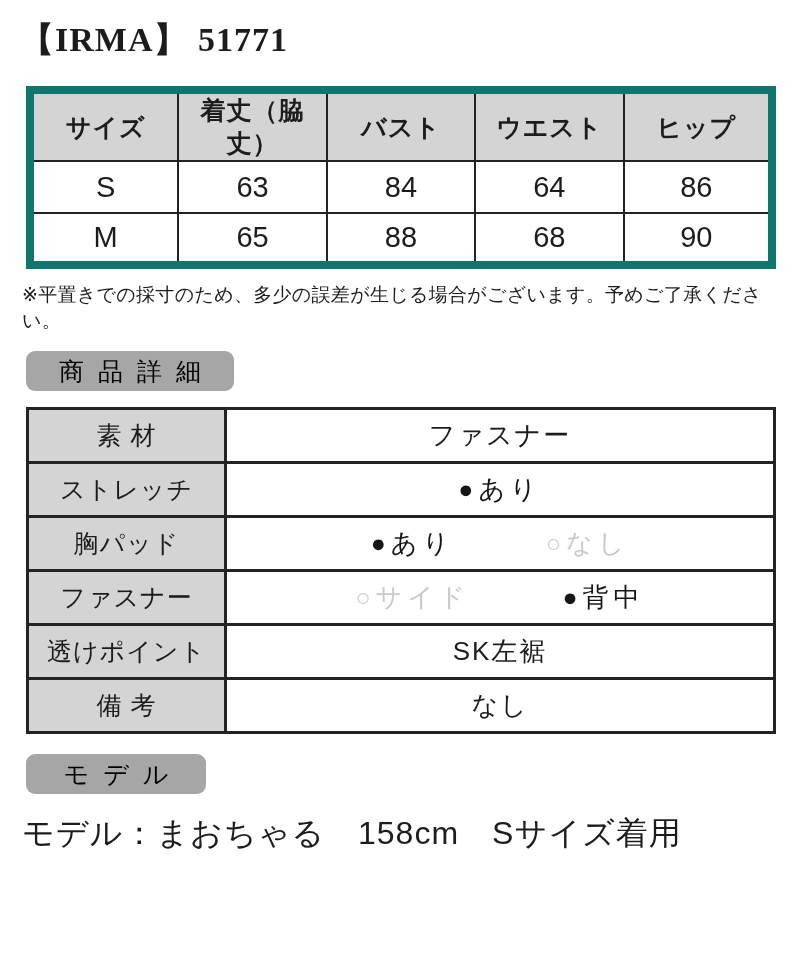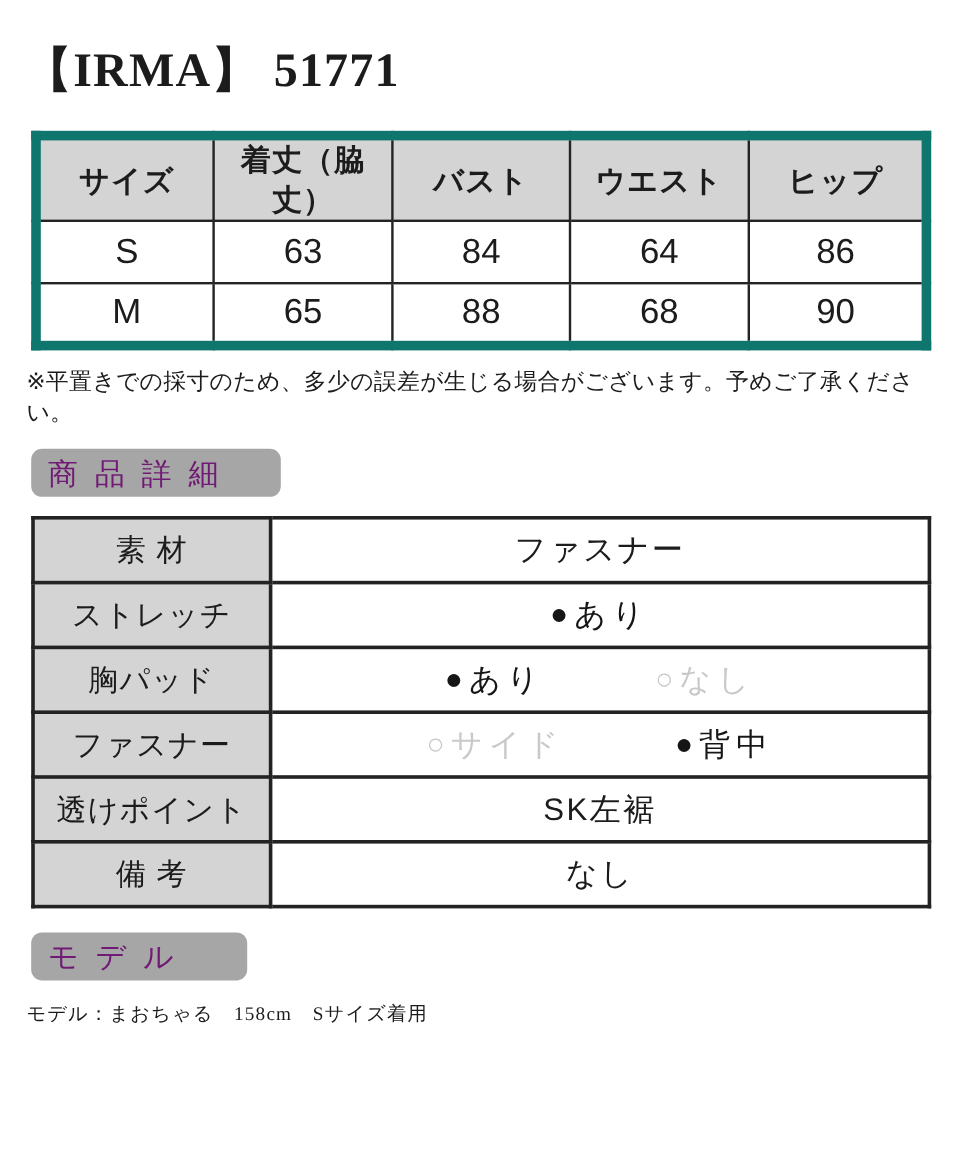--- a/index.html
+++ b/index.html
@@ -12,24 +12,24 @@
     font-family: "Liberation Sans", "DejaVu Sans", sans-serif;
   }
   .page {
     width: 800px;
     height: 960px;
     padding: 20px 18px 0 20px;
     overflow: hidden;
   }
   .title {
     font-family: "Liberation Serif", "DejaVu Serif", serif;
-    font-size: 40px;
+    font-size: 34px;
     font-weight: bold;
     letter-spacing: 1px;
-    margin: 16px 0 0 0;
+    margin: 0 0 0 0;
     line-height: 1.15;
   }
   
   table { border-collapse: collapse; }
   .size-table {
     margin: 27px 0 0 6px;
     width: 750px;
     table-layout: fixed;
     border: 8px solid #0f766e;
   }
@@ -55,26 +55,27 @@
     margin: 13px 0 0 2px;
     font-size: 19px;
     letter-spacing: 0.3px;
   }
   
   .badge {
     margin: 17px 0 0 6px;
     height: 40px;
     background: #a6a6a6;
     border-radius: 9px;
-    color: #701a75;
+    color: #000000;
     font-size: 25px;
     letter-spacing: 14px;
     padding-left: 14px; 
     display: flex;
     align-items: center;
+    justify-content: center;
   }
   .badge-details { width: 208px; }
   .badge-model { width: 180px; margin-top: 20px; }
   
   .detail-table {
     margin: 16px 0 0 6px;
     width: 750px;
     table-layout: fixed;
     border: 3px solid #232323;
   }
@@ -104,23 +105,22 @@
     display: inline-flex;
     align-items: center;
     gap: 5px;
     letter-spacing: 5px;
   }
   .opt .dot { font-size: 25px; letter-spacing: 0; }
   .opt.sel { color: #161616; }
   .opt.unsel { color: #c9c9c9; }
   .model-line {
     margin: 18px 0 0 2px;
-    font-size: 16px;
-    letter-spacing: 1px;
-    font-family: Liberation Serif, serif;
+    font-size: 32px;
+    letter-spacing: 1px;
   }
 </style>
 </head>
 <body>
 
 <div class="page">
 
   <h1 class="title">【IRMA】 51771</h1>
 
   <table class="size-table">

